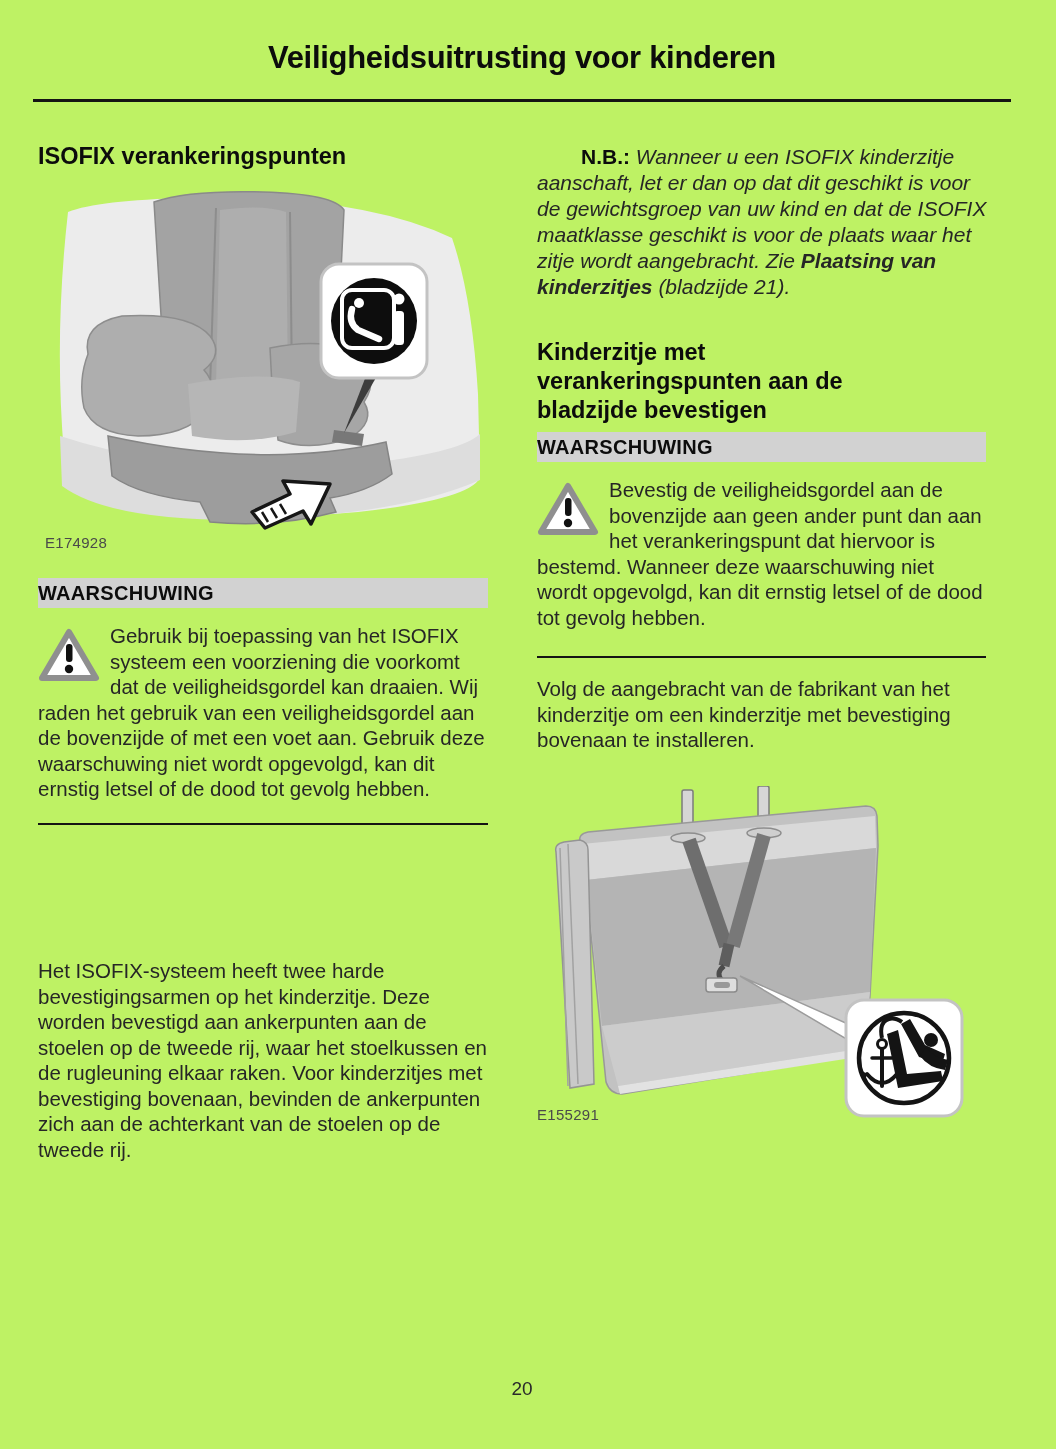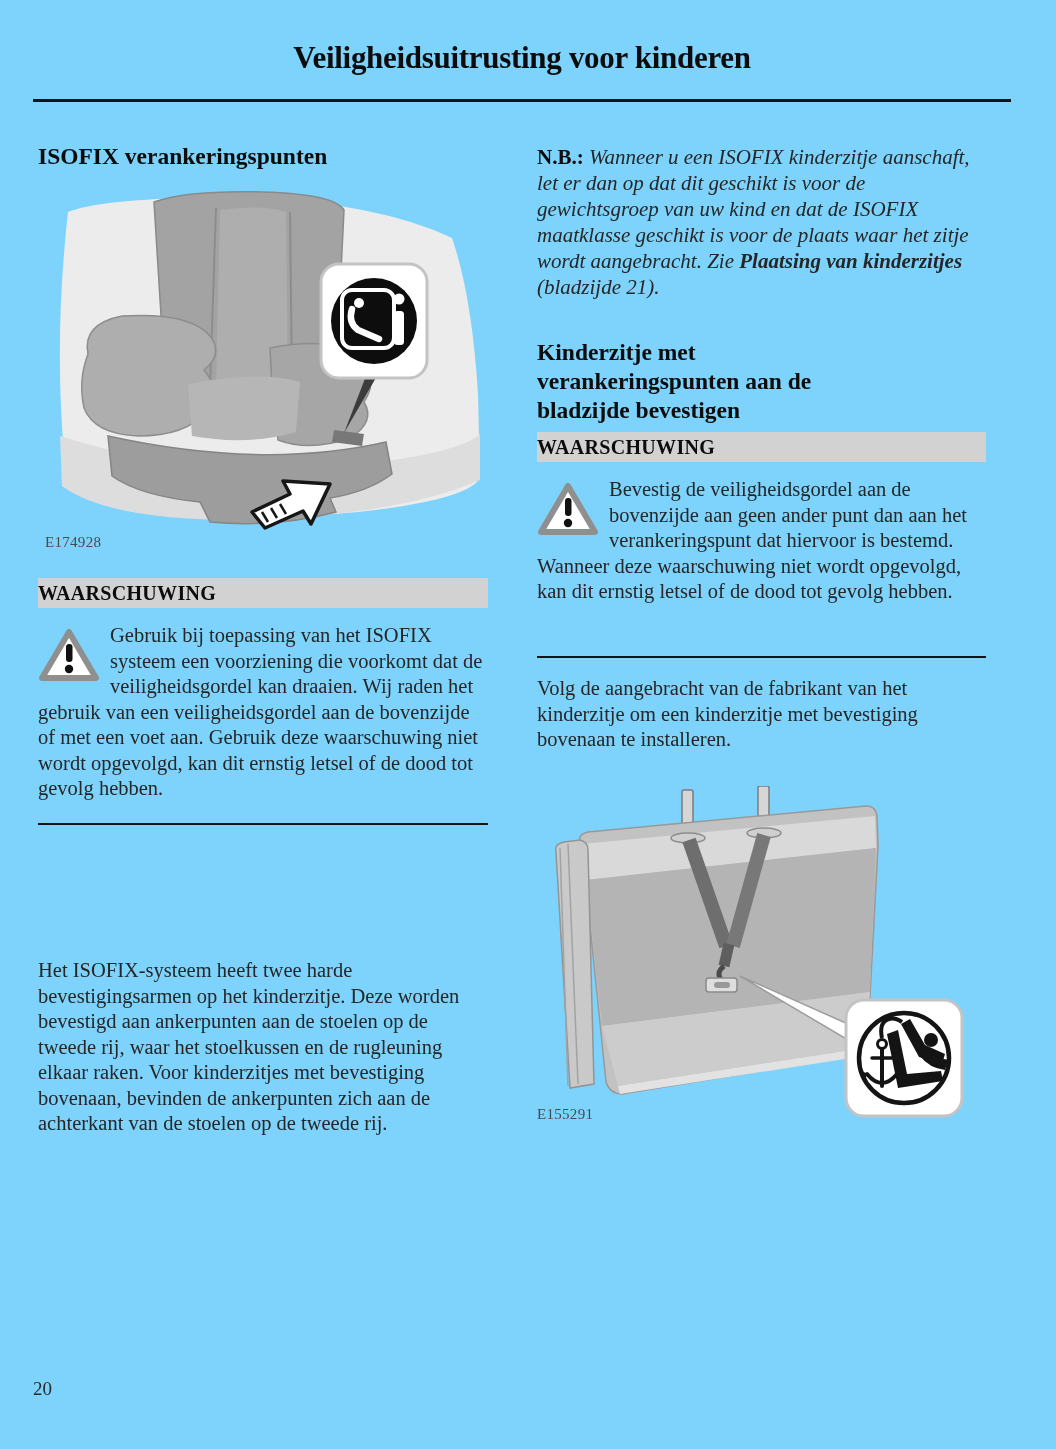--- a/index.html
+++ b/index.html
@@ -1,39 +1,39 @@
 <!DOCTYPE html>
 <html><head>
 <meta charset="utf-8">
 <style>
   html,body { margin:0; padding:0; background:#ffffff; }
   .page {
-    position:relative; width:1056px; height:1449px; background:#7dd3fc;
-    font-family:Liberation Serif, serif; color:#222; overflow:hidden;
+    position:relative; width:1056px; height:1449px; background:#bef264;
+    font-family:Liberation Sans, sans-serif; color:#222; overflow:hidden;
   }
   .page-title {
     position:absolute; top:40px; left:33px; width:978px; text-align:center;
     font-size:31px; font-weight:800; letter-spacing:-0.3px; color:#0c0c0c;
   }
   .rule { position:absolute; background:#141414; }
   .h2 { position:absolute; font-size:23.5px; font-weight:800; color:#0c0c0c; line-height:29px; }
   .body-text { font-size:20.5px; line-height:25.5px; color:#262626; }
   .para { position:absolute; }
   .note-text { position:absolute; font-size:21px; line-height:26px; font-style:italic; color:#262626; }
-  .note-label { font-style:normal; font-weight:800; color:#0c0c0c; }
+  .note-label { font-style:normal; font-weight:800; color:#0c0c0c;margin-left:44px; }
   .warning-box { position:absolute; }
   .warn-bar {
     height:30px; background:#d2d2d2; text-align:left; font-weight:800;
     font-size:20px; line-height:30px; letter-spacing:0.3px; color:#0c0c0c;
   }
   .warn-body { padding-top:15px; }
   .warn-icon { float:left; width:62px; height:58px; margin:3px 10px 6px 0; }
   .figure { position:absolute; }
   .fig-label { position:absolute; font-size:15px; color:#4a4a4a; letter-spacing:0.3px; }
-  .pageno { position:absolute; top:1378px; left:33px; width:978px; text-align:left; font-size:19px; color:#2a2a2a; }
+  .pageno { position:absolute; top:1378px; left:33px; width:978px; text-align:center; font-size:19px; color:#2a2a2a; }
 </style>
 </head>
 <body>
 
 <div class="page">
 
   <div class="page-title">Veiligheidsuitrusting voor kinderen</div>
   <div class="rule" style="top:99px;left:33px;width:978px;height:2.5px"></div>
 
   <div class="h2" style="top:142px;left:38px;width:450px">ISOFIX verankeringspunten</div>

